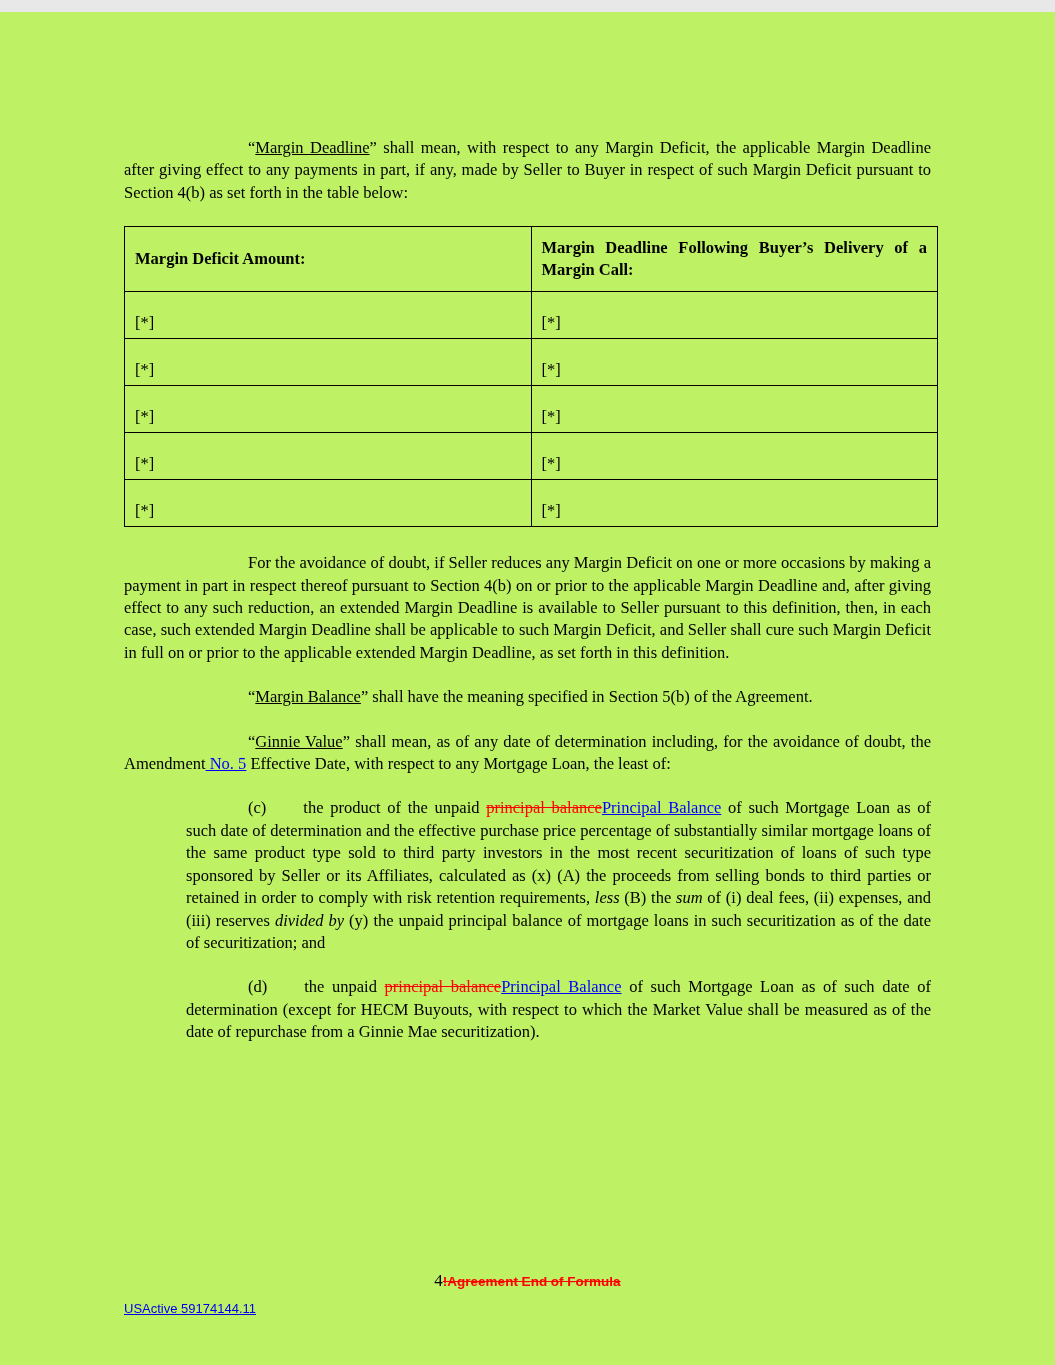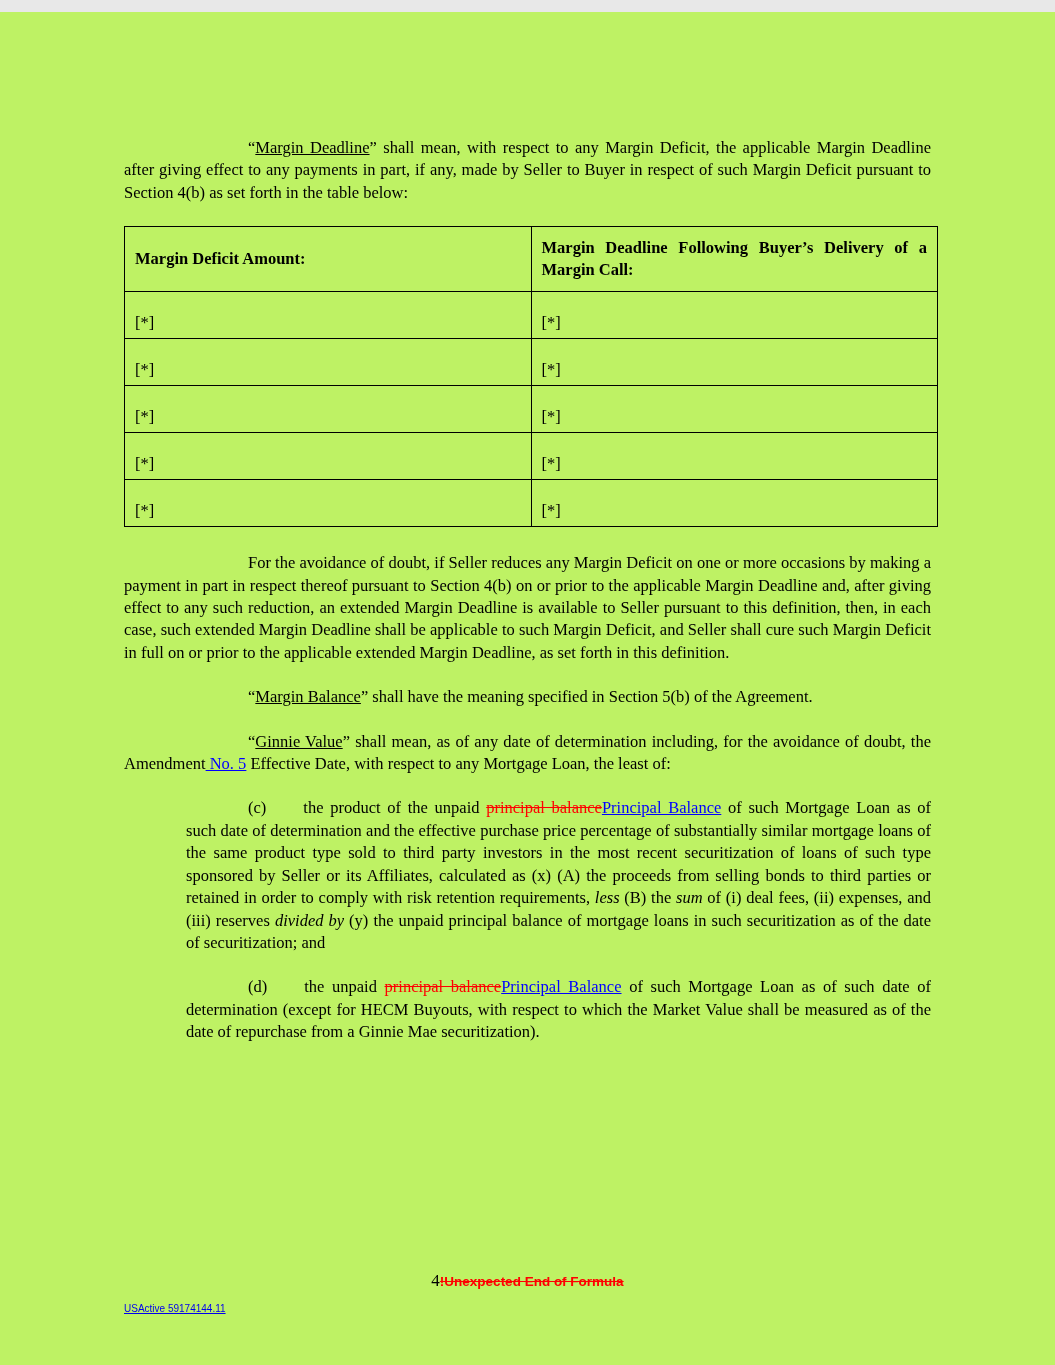--- a/index.html
+++ b/index.html
@@ -68,21 +68,21 @@
     color:var(--err,#ff0000);
     font-family:"Liberation Sans", sans-serif;
     font-weight:bold;
     font-size:13.5px;
     text-decoration:line-through;
   }
   .docid {
     position:absolute;
     left:124px; top:1286px;
     font-family:"Liberation Sans", sans-serif;
-    font-size:10px;
+    font-size:13px;
     color:var(--link,#0000ee);
     text-decoration:underline;
     cursor:pointer;
   }
 </style>
 </head>
 <body>
 
 <div class="page">
   <div class="doc-body" id="doc-body">
@@ -116,17 +116,17 @@
         </tbody>
       </table>
       <p class="doc indent1"><span>For the avoidance of doubt, if Seller reduces any Margin Deficit on one or more occasions by making a payment in part in respect thereof pursuant to Section 4(b) on or prior to the applicable Margin Deadline and, after giving effect to any such reduction, an extended Margin Deadline is available to Seller pursuant to this definition, then, in each case, such extended Margin Deadline shall be applicable to such Margin Deficit, and Seller shall cure such Margin Deficit in full on or prior to the applicable extended Margin Deadline, as set forth in this definition.</span></p>
       <p class="doc indent1"><span>“</span><span class="u">Margin Balance</span><span>” shall have the meaning specified in Section 5(b) of the Agreement.</span></p>
       <p class="doc indent1"><span>“</span><span class="u">Ginnie Value</span><span>” shall mean, as of any date of determination including, for the avoidance of doubt, the Amendment</span><span class="ins"> No. 5</span><span> Effective Date, with respect to any Mortgage Loan, the least of:</span></p>
       <p class="doc clause"><span>(c)</span><span class="tab"></span><span>the product of the unpaid </span><span class="del">principal balance</span><span class="ins">Principal Balance</span><span> of such Mortgage Loan as of such date of determination and the effective purchase price percentage of substantially similar mortgage loans of the same product type sold to third party investors in the most recent securitization of loans of such type sponsored by Seller or its Affiliates, calculated as (x) (A) the proceeds from selling bonds to third parties or retained in order to comply with risk retention requirements, </span><span class="i">less</span><span> (B) the </span><span class="i">sum</span><span> of (i) deal fees, (ii) expenses, and (iii) reserves </span><span class="i">divided by</span><span> (y) the unpaid principal balance of mortgage loans in such securitization as of the date of securitization; and</span></p>
       <p class="doc clause"><span>(d)</span><span class="tab"></span><span>the unpaid </span><span class="del">principal balance</span><span class="ins">Principal Balance</span><span> of such Mortgage Loan as of such date of determination (except for HECM Buyouts, with respect to which the Market Value shall be measured as of the date of repurchase from a Ginnie Mae securitization).</span></p>
     </div>
 
   <div class="footer-line">
-    <span class="pg">4</span><span class="err">!Unexpected End of Formula</span>
+    <span class="pg">4</span><span class="err">!Agreement End of Formula</span>
   </div>
 
   <div class="docid">USActive 59174144.11</div>
 </div>
 
 </body></html>

